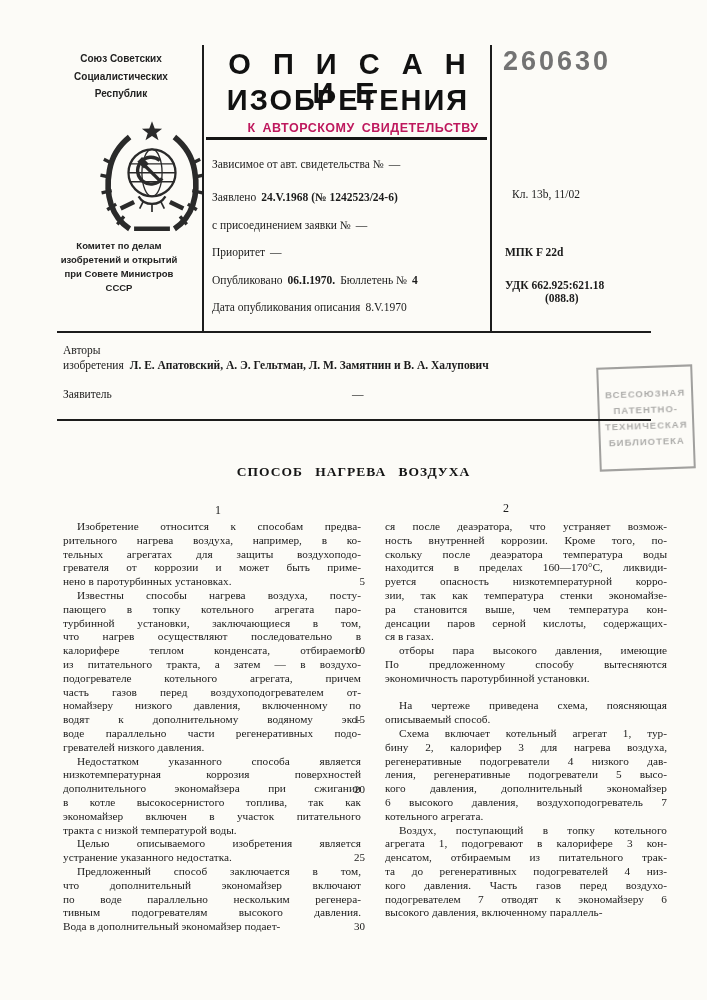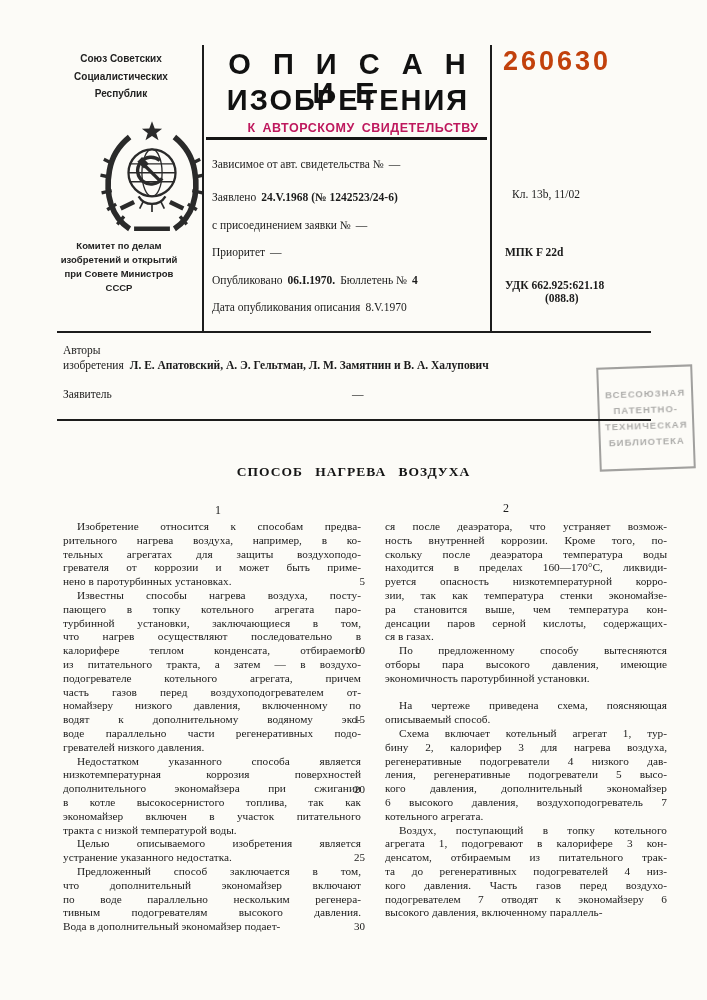--- a/index.html
+++ b/index.html
@@ -35,21 +35,21 @@
     letter-spacing:2px;text-indent:2px;color:#111;}
   .doc-subtitle{left:203px;top:121px;width:320px;text-align:center;
     font-family:"Liberation Sans",sans-serif;font-weight:bold;font-size:12.5px;letter-spacing:0.5px;word-spacing:3px;color:#be185d;}
   .meta-block{left:212px;top:158px;width:276px;font-size:11.5px;}
   .meta-row{position:absolute;left:0;width:276px;white-space:nowrap;}
   .mr1{top:0;} .mr2{top:33px;} .mr3{top:61px;} .mr4{top:88px;} .mr5{top:116px;} .mr6{top:143px;}
   .meta-row .v{margin-left:5px;} .meta-row .l2{margin-left:5px;}
 
   
   .patent-number{left:503px;top:46px;font-family:"Liberation Sans",sans-serif;
-    font-weight:bold;font-size:27px;letter-spacing:3px;color:#c2410c;}
+    font-weight:bold;font-size:27px;letter-spacing:3px;color:#737373;}
   .class-kl{left:512px;top:188px;font-size:11.5px;}
   .class-mpk{left:505px;top:246px;font-size:11.5px;font-weight:bold;}
   .class-udk{left:505px;top:279px;font-size:11.5px;font-weight:bold;}
   .class-udk2{left:545px;top:292px;font-size:11.5px;font-weight:bold;}
 
   
   .authors-l1{left:63px;top:344px;font-size:11.5px;}
   .authors-l2{left:63px;top:359px;font-size:11.5px;white-space:nowrap;}
   .authors-l2 .names{font-weight:bold;margin-left:6px;}
   .applicant{left:63px;top:388px;font-size:11.5px;}
@@ -232,22 +232,22 @@
           <div class="bl">ность внутренней коррозии. Кроме того, по-</div>
           <div class="bl">скольку после деаэратора температура воды</div>
           <div class="bl">находится в пределах 160—170°С, ликвиди-</div>
           <div class="bl">руется опасность низкотемпературной корро-</div>
           <div class="bl">зии, так как температура стенки экономайзе-</div>
           <div class="bl">ра становится выше, чем температура кон-</div>
           <div class="bl">денсации паров серной кислоты, содержащих-</div>
           <div class="bl end">ся в газах.</div>
         </div>
         <div class="para ind">
+          <div class="bl">отборы пара высокого давления, имеющие</div>
           <div class="bl">По предложенному способу вытесняются</div>
-          <div class="bl">отборы пара высокого давления, имеющие</div>
           <div class="bl end">экономичность паротурбинной установки.</div>
         </div>
         <div class="para">
           <div class="bl end">&nbsp;</div>
         </div>
         <div class="para ind">
           <div class="bl">На чертеже приведена схема, поясняющая</div>
           <div class="bl end">описываемый способ.</div>
         </div>
         <div class="para ind">

